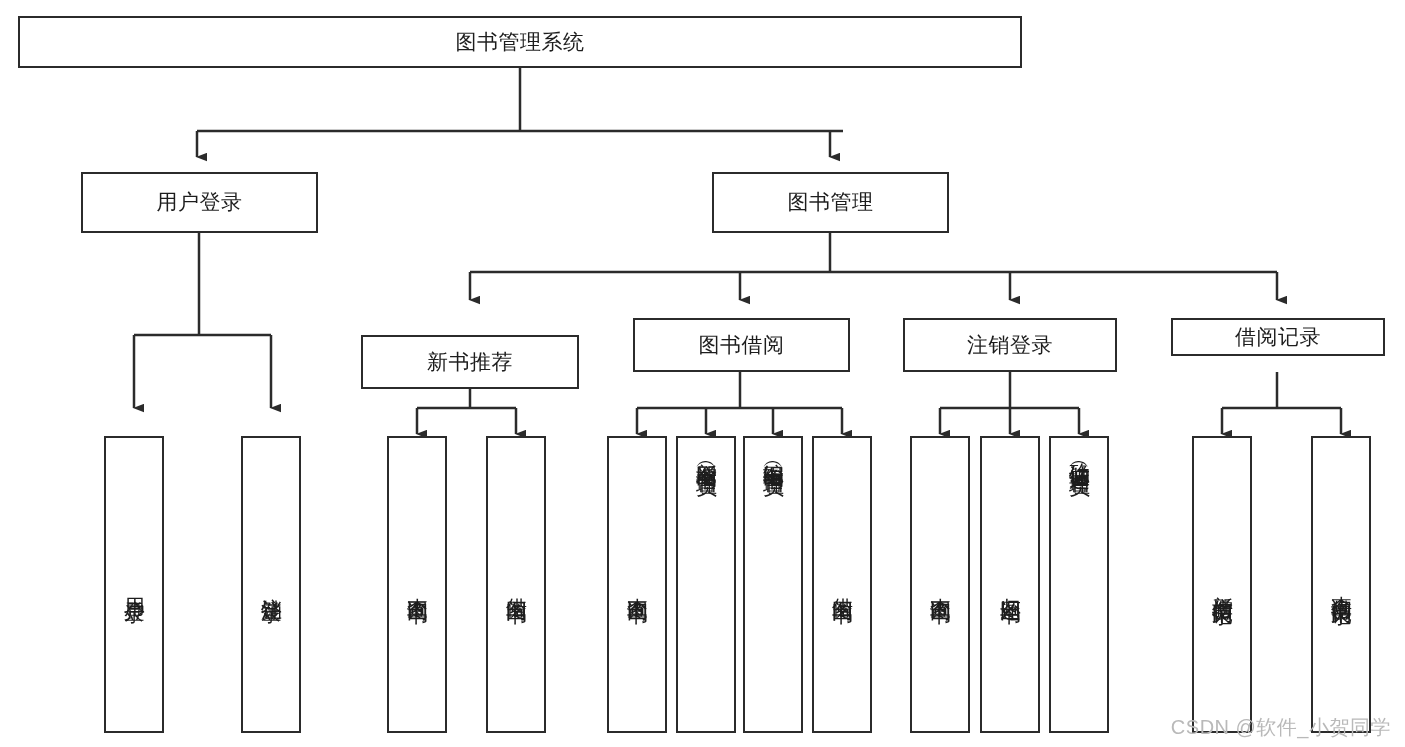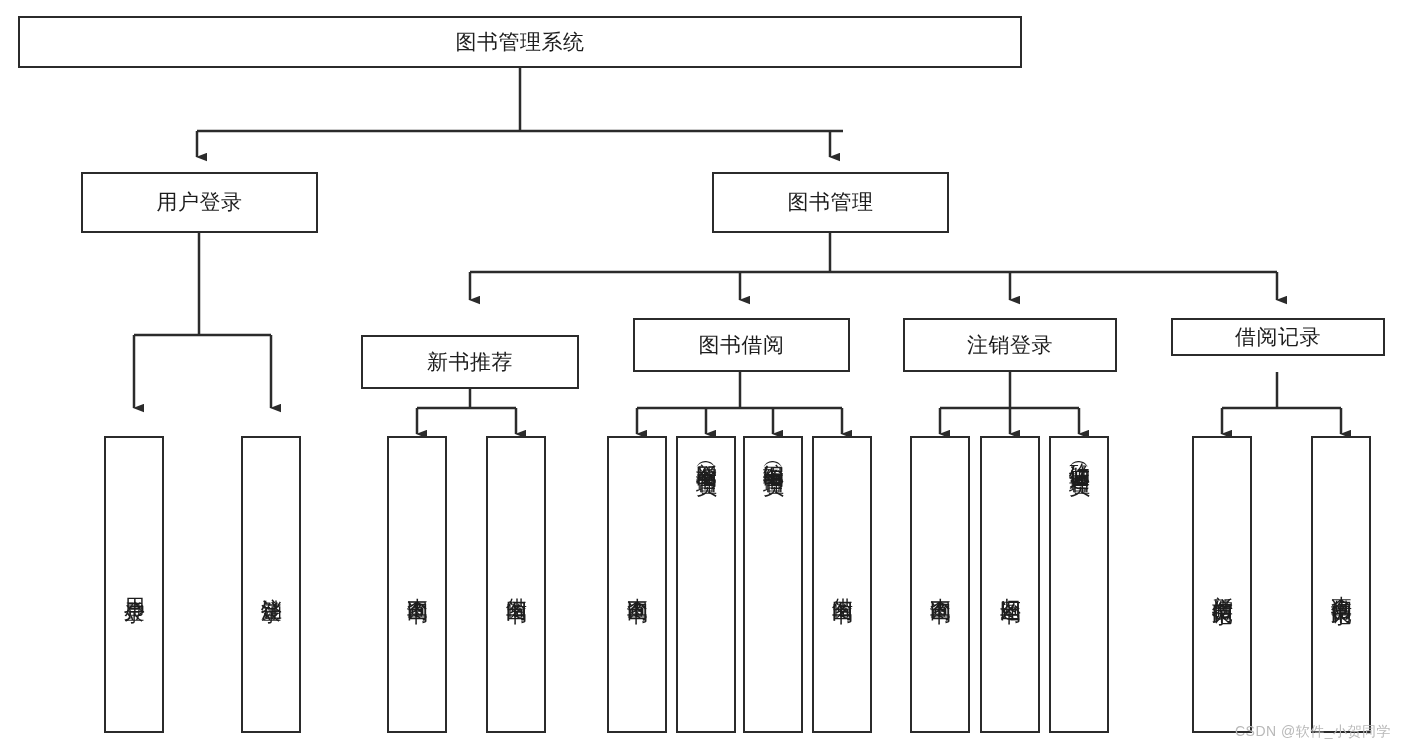--- a/index.html
+++ b/index.html
@@ -66,21 +66,21 @@
     font-size: 21px;
     line-height: 1.18;
     letter-spacing: 2px;
     white-space: nowrap;
     color: #1d1d1d;
   }
   .watermark {
     position: absolute;
     right: 14px;
     bottom: 6px;
-    font-size: 14px;
+    font-size: 20px;
     color: #b9b9b9;
     letter-spacing: 0.5px;
     white-space: nowrap;
     user-select: none;
   }
 </style>
 </head>
 <body>
 
 <div id="diagram-root">

